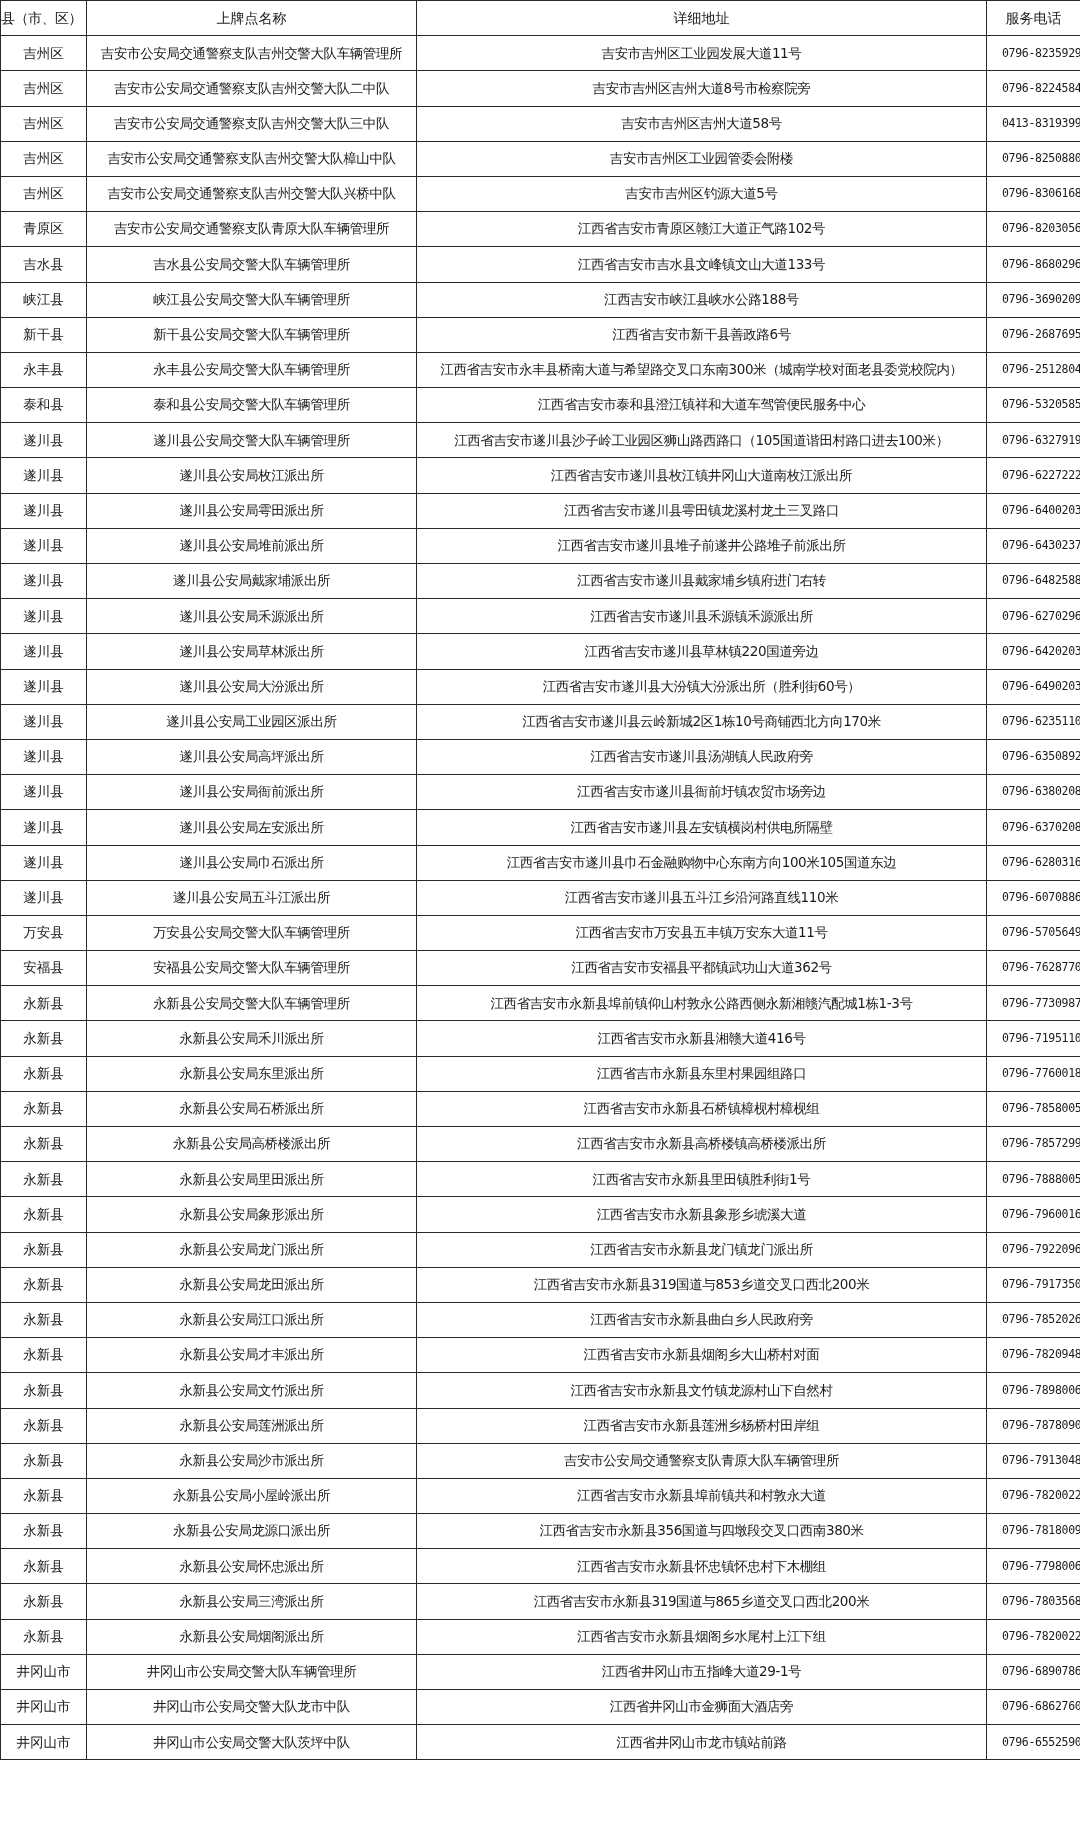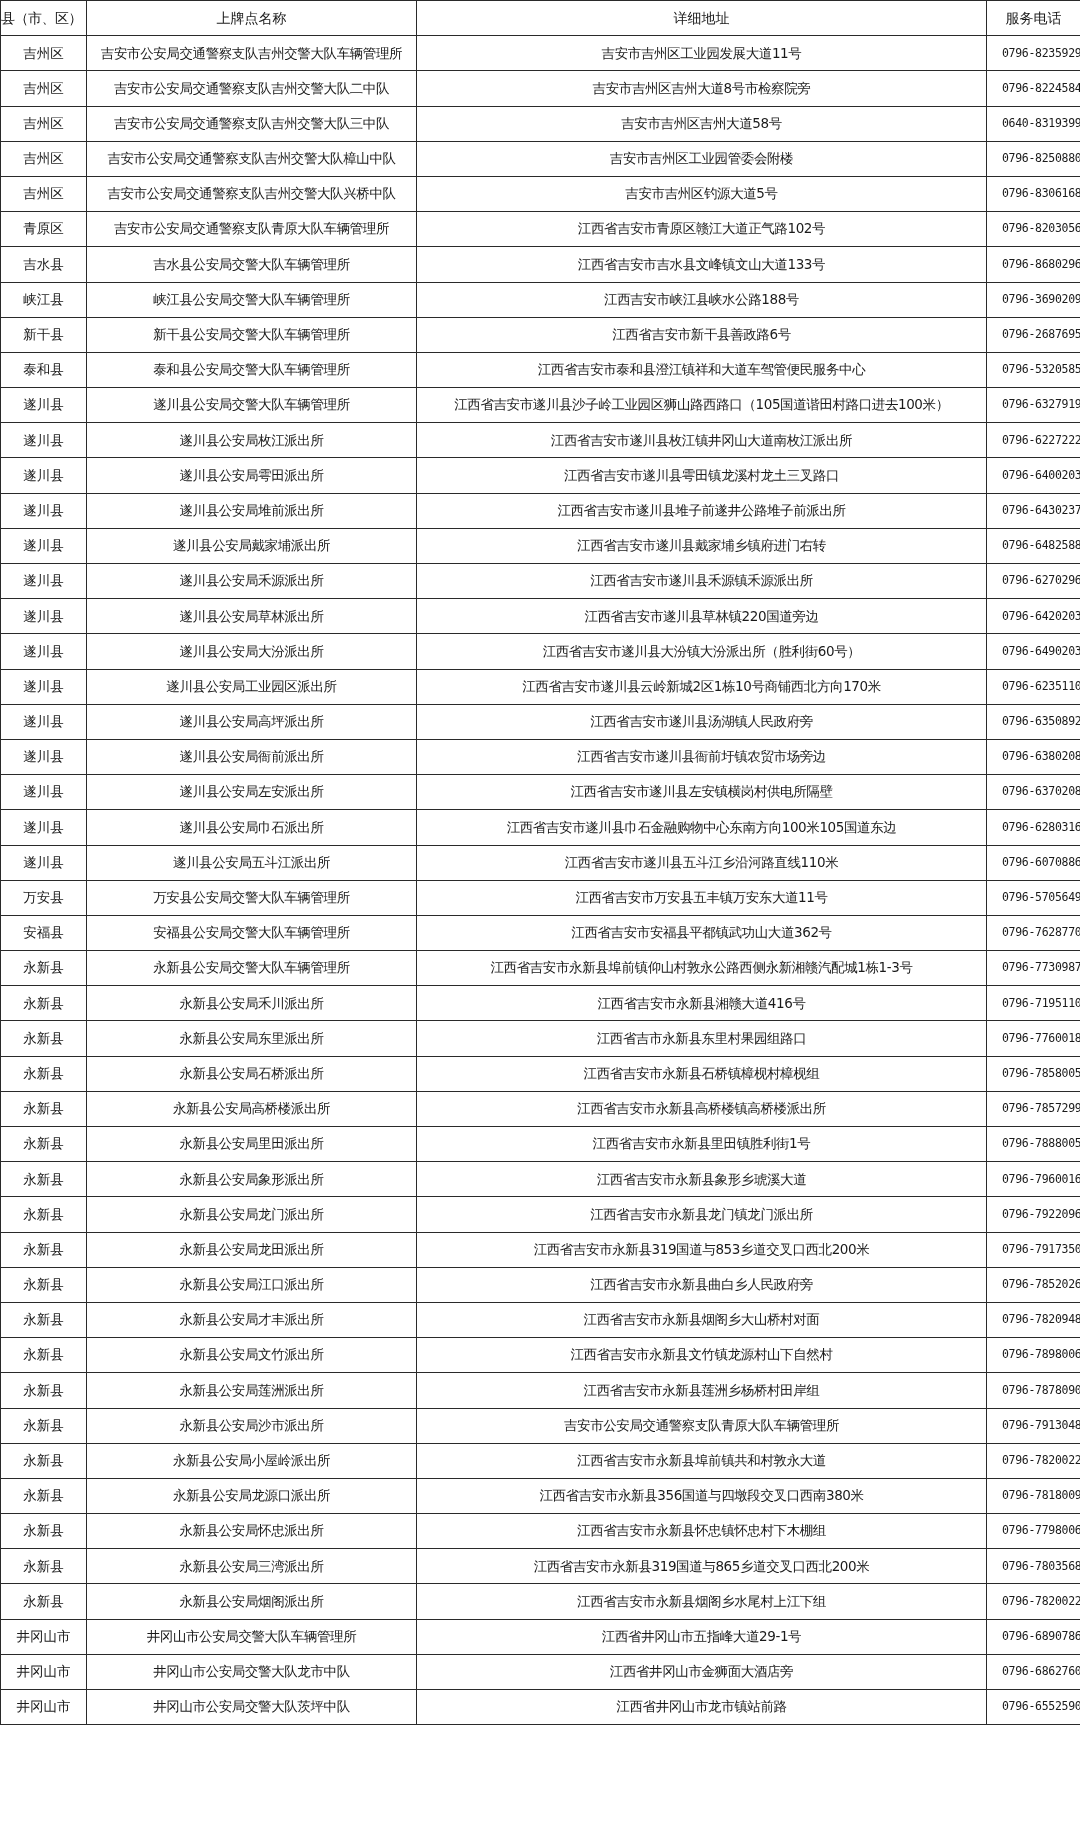--- a/index.html
+++ b/index.html
@@ -67,21 +67,21 @@
       <tr>
         <td>吉州区</td>
         <td class="name">吉安市公安局交通警察支队吉州交警大队二中队</td>
         <td class="addr">吉安市吉州区吉州大道8号市检察院旁</td>
         <td class="phone">0796-8224584</td>
       </tr>
       <tr>
         <td>吉州区</td>
         <td class="name">吉安市公安局交通警察支队吉州交警大队三中队</td>
         <td class="addr">吉安市吉州区吉州大道58号</td>
-        <td class="phone">0640-8319399</td>
+        <td class="phone">0413-8319399</td>
       </tr>
       <tr>
         <td>吉州区</td>
         <td class="name">吉安市公安局交通警察支队吉州交警大队樟山中队</td>
         <td class="addr">吉安市吉州区工业园管委会附楼</td>
         <td class="phone">0796-8250880</td>
       </tr>
       <tr>
         <td>吉州区</td>
         <td class="name">吉安市公安局交通警察支队吉州交警大队兴桥中队</td>
@@ -106,20 +106,26 @@
         <td class="addr">江西吉安市峡江县峡水公路188号</td>
         <td class="phone">0796-3690209</td>
       </tr>
       <tr>
         <td>新干县</td>
         <td class="name">新干县公安局交警大队车辆管理所</td>
         <td class="addr">江西省吉安市新干县善政路6号</td>
         <td class="phone">0796-2687695</td>
       </tr>
       <tr>
+        <td>永丰县</td>
+        <td class="name">永丰县公安局交警大队车辆管理所</td>
+        <td class="addr">江西省吉安市永丰县桥南大道与希望路交叉口东南300米（城南学校对面老县委党校院内）</td>
+        <td class="phone">0796-2512804</td>
+      </tr>
+      <tr>
         <td>泰和县</td>
         <td class="name">泰和县公安局交警大队车辆管理所</td>
         <td class="addr">江西省吉安市泰和县澄江镇祥和大道车驾管便民服务中心</td>
         <td class="phone">0796-5320585</td>
       </tr>
       <tr>
         <td>遂川县</td>
         <td class="name">遂川县公安局交警大队车辆管理所</td>
         <td class="addr">江西省吉安市遂川县沙子岭工业园区狮山路西路口（105国道谐田村路口进去100米）</td>
         <td class="phone">0796-6327919</td>

